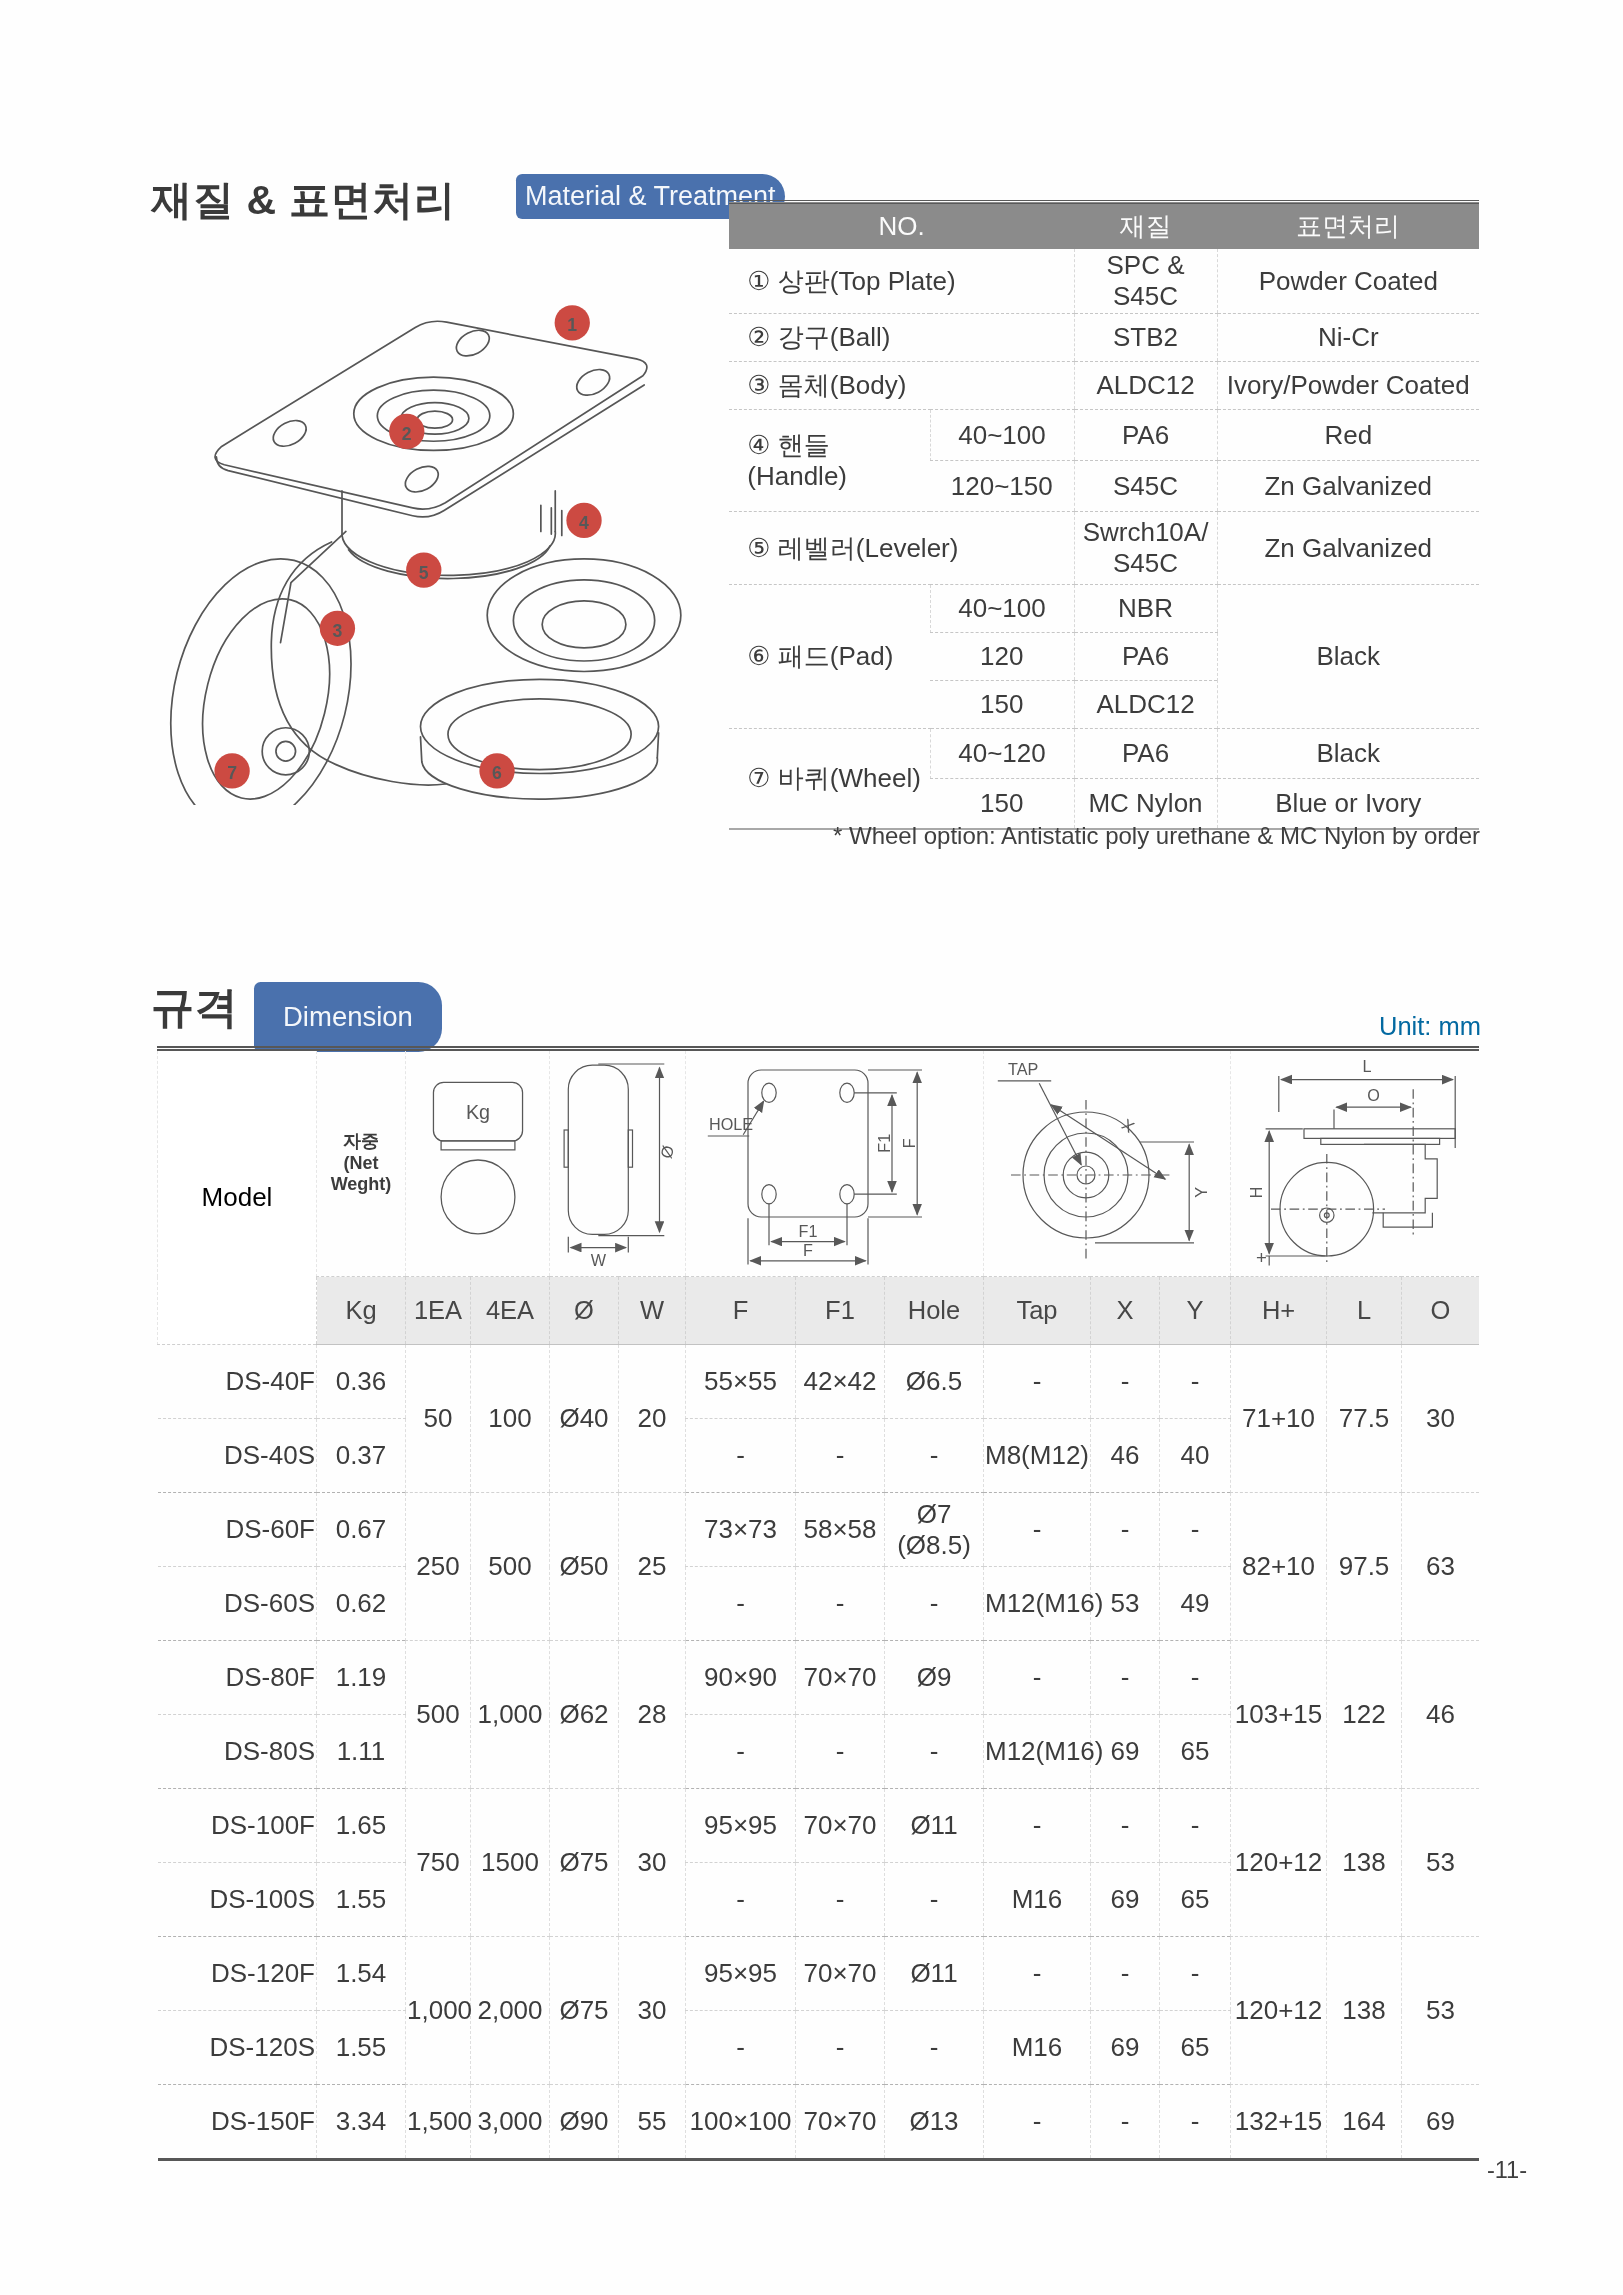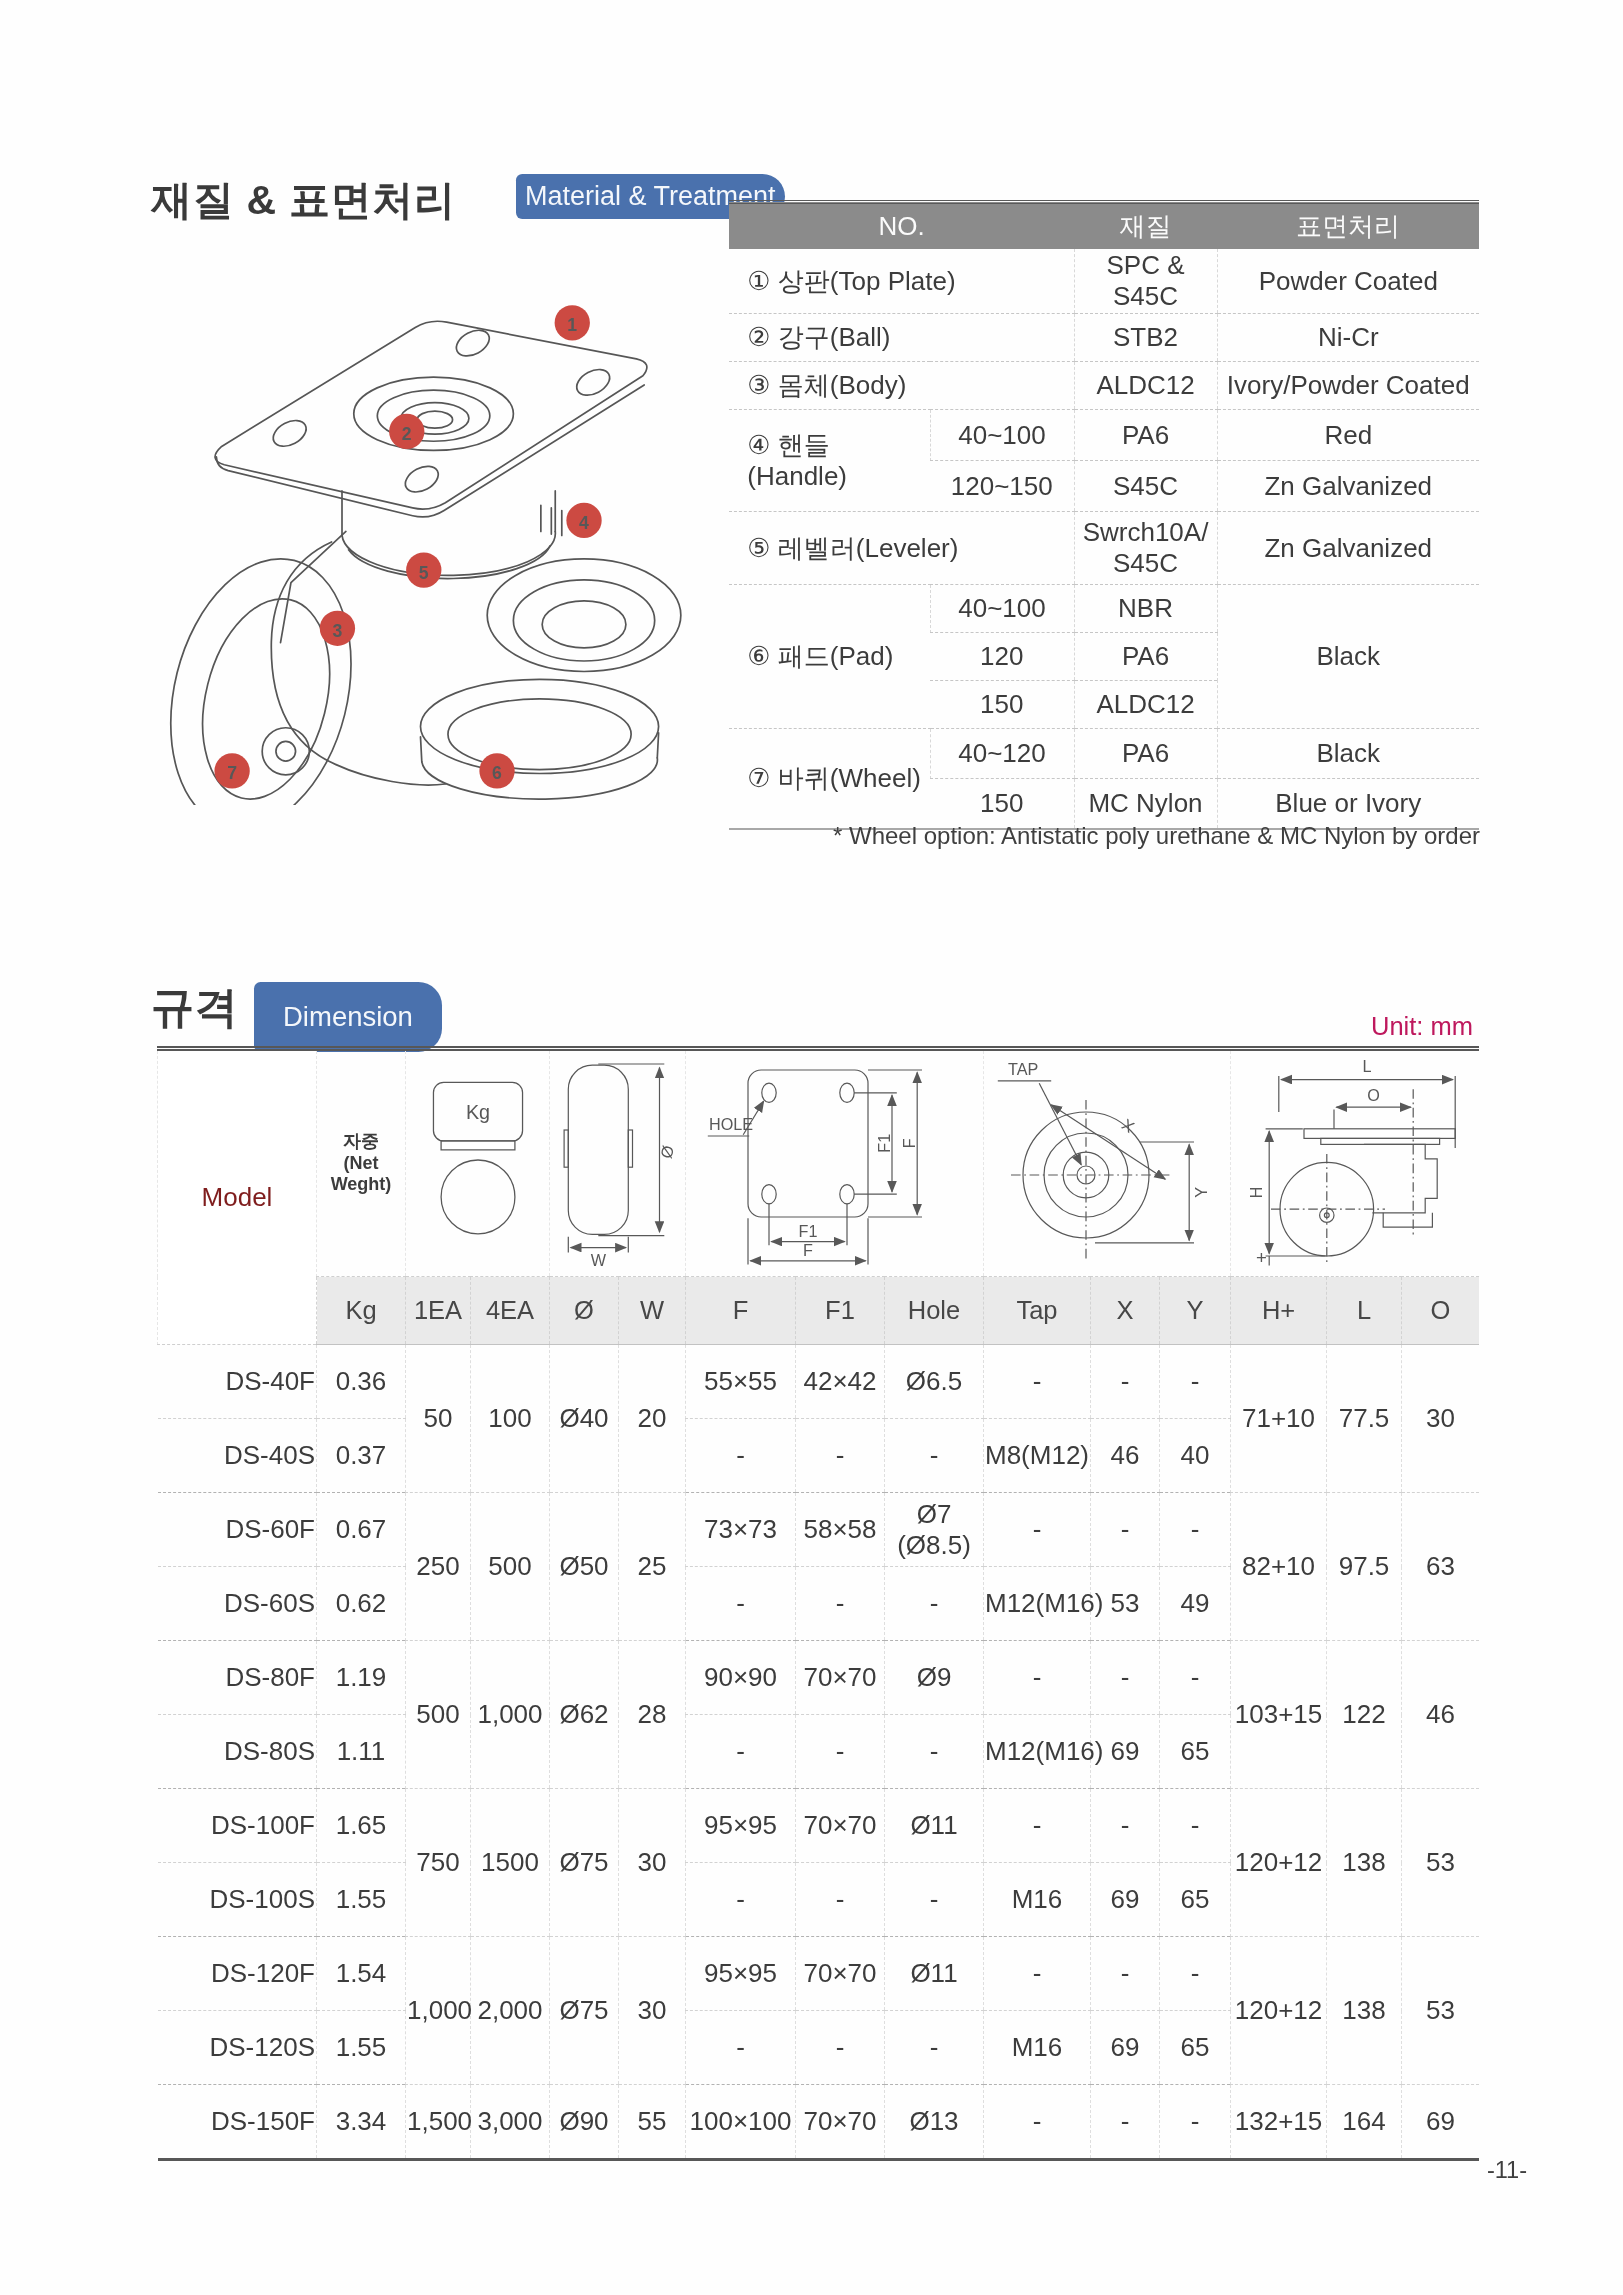--- a/index.html
+++ b/index.html
@@ -12,21 +12,21 @@
   
   .sec-title{font-weight:bold;color:#3a3a3a;letter-spacing:0.7px;}
   .badge{
     background:#4a71ad;color:#f4f7fb;display:inline-block;
     border-radius:6.5px 23.6px 23.6px 6.5px;text-align:center;
   }
   .badge1{left:516px;top:174px;font-size:27px;line-height:45px;padding:0 9px;}
   .badge2{left:254px;top:982px;font-size:27.5px;line-height:46px;padding:12px 29px;}
   .t1{left:151px;top:173px;font-size:41px;}
   .t2{left:151px;top:979px;font-size:43px;}
-  .unit{left:1371px;top:1012px;width:169px;font-size:25.5px;color:#be185d;}
+  .unit{left:1312px;top:1012px;width:169px;text-align:right;font-size:25.5px;color:#0369a1;}
   .note{left:753px;top:822px;width:727px;text-align:right;font-size:24px;color:#3f3f3f;}
   .pagenum{left:1448px;top:2157px;width:118px;text-align:center;font-size:23.6px;color:#3f3f3f;}
   .pre{white-space:pre-line;}
   
   .mtab{
     left:729px;top:200px;width:750px;border-collapse:collapse;table-layout:fixed;
     border-top:4.6px double #5a5a5a;border-bottom:2px solid #a8a8a8;
   }
   .mtab th{
     background:#8b8b8b;color:#fbfbfb;font-size:26px;font-weight:normal;height:43px;
@@ -55,21 +55,21 @@
   }
   .dtab td:first-child,.dtab th:first-child{border-left:none;}
   .dtab tr.drow td{height:220px;border-bottom:1.3px dashed #cfcfcf;border-left:1.3px dashed #e6e6e6;}
   .dtab tr.chead th{
     background:#eaeaea;height:65px;font-size:25.5px;font-weight:normal;color:#474747;
     border-left:1.3px dashed #d2d2d2;border-bottom:1.3px solid #c2c2c2;
   }
   .dtab tbody td{height:71px;}
   .dtab td.model{text-align:right;padding-left:29px;}
   .dtab tr.grp td{border-bottom:1.3px dashed #b2b2b2;}
-  .dtab .modelh{font-size:26px;color:#7f1d1d;background:#fff;}
+  .dtab .modelh{font-size:26px;color:#000000;background:#fff;}
   .dtab .wcell{font-size:18px;font-weight:bold;}
   .dimsvg text{fill:#585858;font-size:27px;font-family:"Liberation Sans","DejaVu Sans",sans-serif;}
   .dimsvg .big{font-size:31px;}
   .dln{stroke:#585858;stroke-width:2;fill:none;}
   .dd{stroke-dasharray:16 6 3 6;}
 </style>
 </head>
 <body>
 
 <svg width="0" height="0" style="position:absolute">

